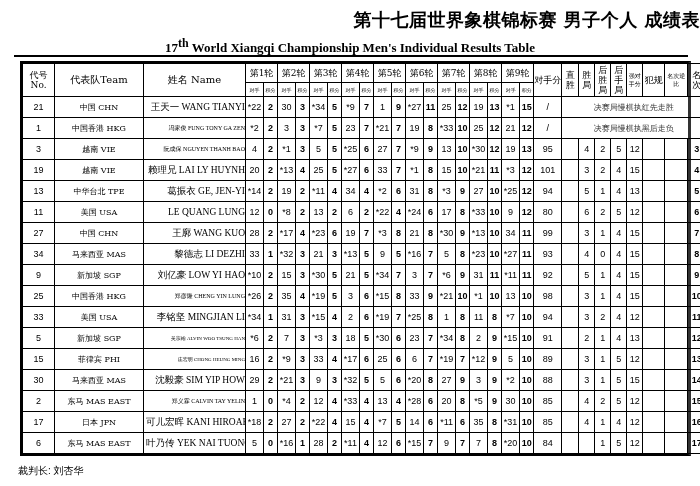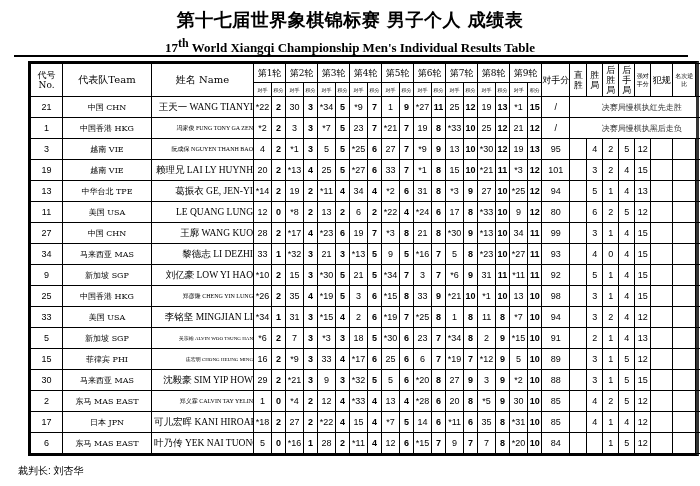--- a/index.html
+++ b/index.html
@@ -1,21 +1,21 @@
 <!DOCTYPE html>
 <html><head>
 <meta charset="utf-8">
 <style>
   html,body{margin:0;padding:0;background:#fff;}
   body{width:700px;height:486px;position:relative;overflow:hidden;font-family:"Liberation Serif","DejaVu Serif",serif;color:#000;}
-  .title-cn{position:absolute;left:0;top:8px;width:700px;text-align:center;font-size:18px;font-weight:bold;font-family:"DejaVu Sans",sans-serif;letter-spacing:0.5px;}
+  .title-cn{position:absolute;left:0;top:8px;width:700px;text-align:right;font-size:18px;font-weight:bold;font-family:"DejaVu Sans",sans-serif;letter-spacing:0.5px;}
   .title-en{position:absolute;left:0;top:36px;width:700px;text-align:center;font-size:13px;font-weight:bold;font-family:"Liberation Serif",serif;}
   .title-en sup{font-size:12px;}
   .rule{position:absolute;left:14px;top:55px;width:674px;height:2px;background:#000;}
-  .tbl-wrap{position:absolute;left:28px;top:61px;width:666px;border:2px solid #000;border-right:3px solid #333;}
+  .tbl-wrap{position:absolute;left:20px;top:61px;width:666px;border:2px solid #000;border-right:3px solid #333;}
   table{border-collapse:collapse;width:100%;table-layout:fixed;}
   td,th{border:1px solid #000;padding:0;text-align:center;vertical-align:middle;overflow:hidden;white-space:nowrap;}
   th{font-weight:normal;font-family:"DejaVu Serif",serif;}
   .hdr1 th{height:18px;font-size:9px;}
   .hdr2 th{height:13px;font-size:5px;}
   .hdrbig{font-size:10px !important;}
   .hdrv{font-size:9px !important;line-height:10px;white-space:normal;}
   .hdrv-s{font-size:6px !important;line-height:8px;white-space:normal;}
   tbody td{height:20px;font-size:9px;font-family:"Liberation Sans",sans-serif;}
   td.team{font-family:"DejaVu Serif",serif;font-size:8px;}

